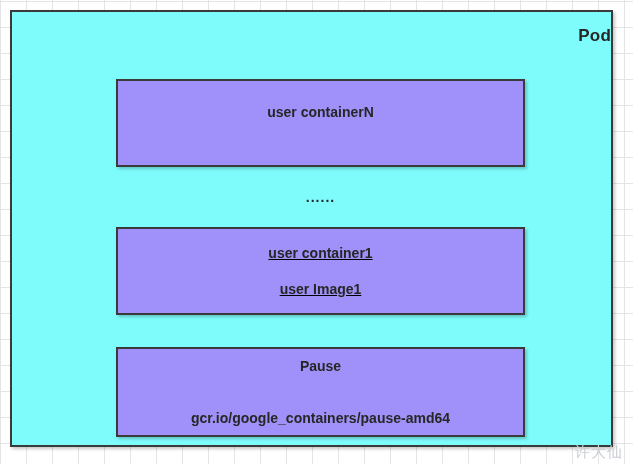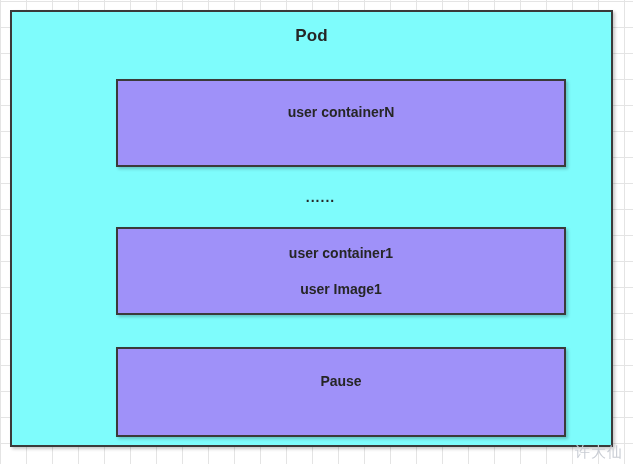--- a/index.html
+++ b/index.html
@@ -42,32 +42,32 @@
     background-color: #7efcfc;
     border: 2px solid #3a3a3a;
     box-shadow: 2px 2px 3px rgba(0,0,0,0.22);
   }
 
   #pod-title {
     position: absolute;
     left: 0;
     top: 14px;
     width: 100%;
-    text-align: center;
+    text-align: right;
     font-size: 17px;
     font-weight: bold;
     color: #262626;
     letter-spacing: 0.2px;
   }
 
   
   .container-box {
     position: absolute;
     left: 104px;
-    width: 450px;
+    width: 409px;
     box-sizing: border-box;
     background-color: #9f91f9;
     border: 2px solid #3a3a3a;
     box-shadow: 2px 2px 3px rgba(0,0,0,0.22);
     display: flex;
     flex-direction: column;
     align-items: center;
     justify-content: center;
   }
 
@@ -75,21 +75,21 @@
     font-size: 14px;
     font-weight: bold;
     color: #262626;
     line-height: 1;
     text-align: center;
     white-space: nowrap;
   }
   .container-box .line.first { margin-bottom: 22px; }
 
   #box-containerN { top: 67px;  height: 88px; }
-  #box-container1 { top: 215px; height: 88px; }
+  #box-container1 { top: 215px; height: 88px; text-decoration: underline; }
   #box-pause      { top: 335px; height: 90px; gap: 16px; }
 
   #ellipsis {
     position: absolute;
     left: 104px;
     top: 177px;
     width: 409px;
     text-align: center;
     font-size: 14px;
     font-weight: bold;
@@ -124,19 +124,20 @@
 
     <div id="ellipsis">......</div>
 
     <div id="box-container1" class="container-box">
       <div class="line first">user container1</div>
       <div class="line">user Image1</div>
     </div>
 
     <div id="box-pause" class="container-box">
       <div class="line first">Pause</div>
+      <div class="line">gcr.io/google_containers/pause-amd64</div>
     </div>
 
   </div>
 
   <div id="watermark">许大仙</div>
 
 </div>
 
 </body></html>

